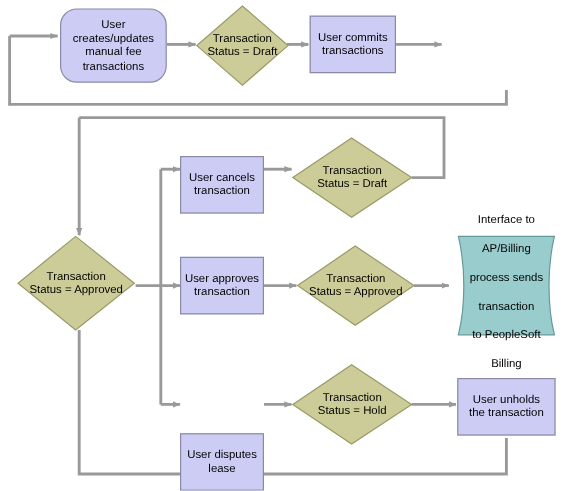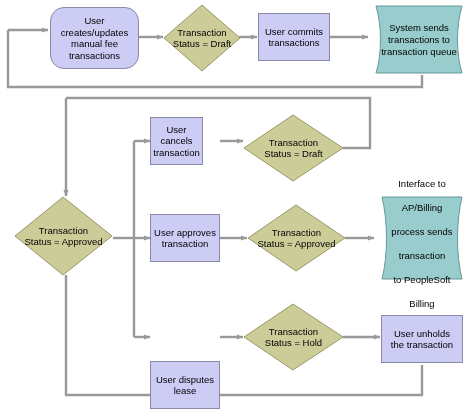--- a/index.html
+++ b/index.html
@@ -160,30 +160,22 @@
       <span><span>Transaction
 Status = </span><span class="em">Draft</span></span>
     </div>
   </div>
 
   <div class="node proc" style="left:258px; top:13px; width:72px; height:48px;">
     <span class="txt">User commits
 transactions</span>
   </div>
 
-  <div class="doc-wrap" style="left:369px; top:4px; width:100px; height:71px;">
-    <svg width="100" height="71">
-      <path d="M7,2 C13,22 13,50 7,69 L93,69 C87,50 87,22 93,2 Z" fill="#99cccc" stroke="#669999" stroke-width="1"></path>
-    </svg>
-    <div class="doc-label">System sends
-transactions to
-transaction queue</div>
-  </div>
-
-  <div class="node proc" style="left:150px; top:117px; width:53px; height:48px;">
+
+  <div class="node proc" style="left:150px; top:130px; width:70px; height:48px;">
     <span class="txt">User cancels
 transaction</span>
   </div>
 
   <div class="dec-wrap" style="left:243px; top:114px; width:101px; height:68px;">
     <svg width="101" height="68">
       <polygon points="50,1 100,34 50,67 1,34" fill="#cccc99" stroke="#999966" stroke-width="1"></polygon>
     </svg>
     <div class="dec-label">
       <span><span>Transaction

